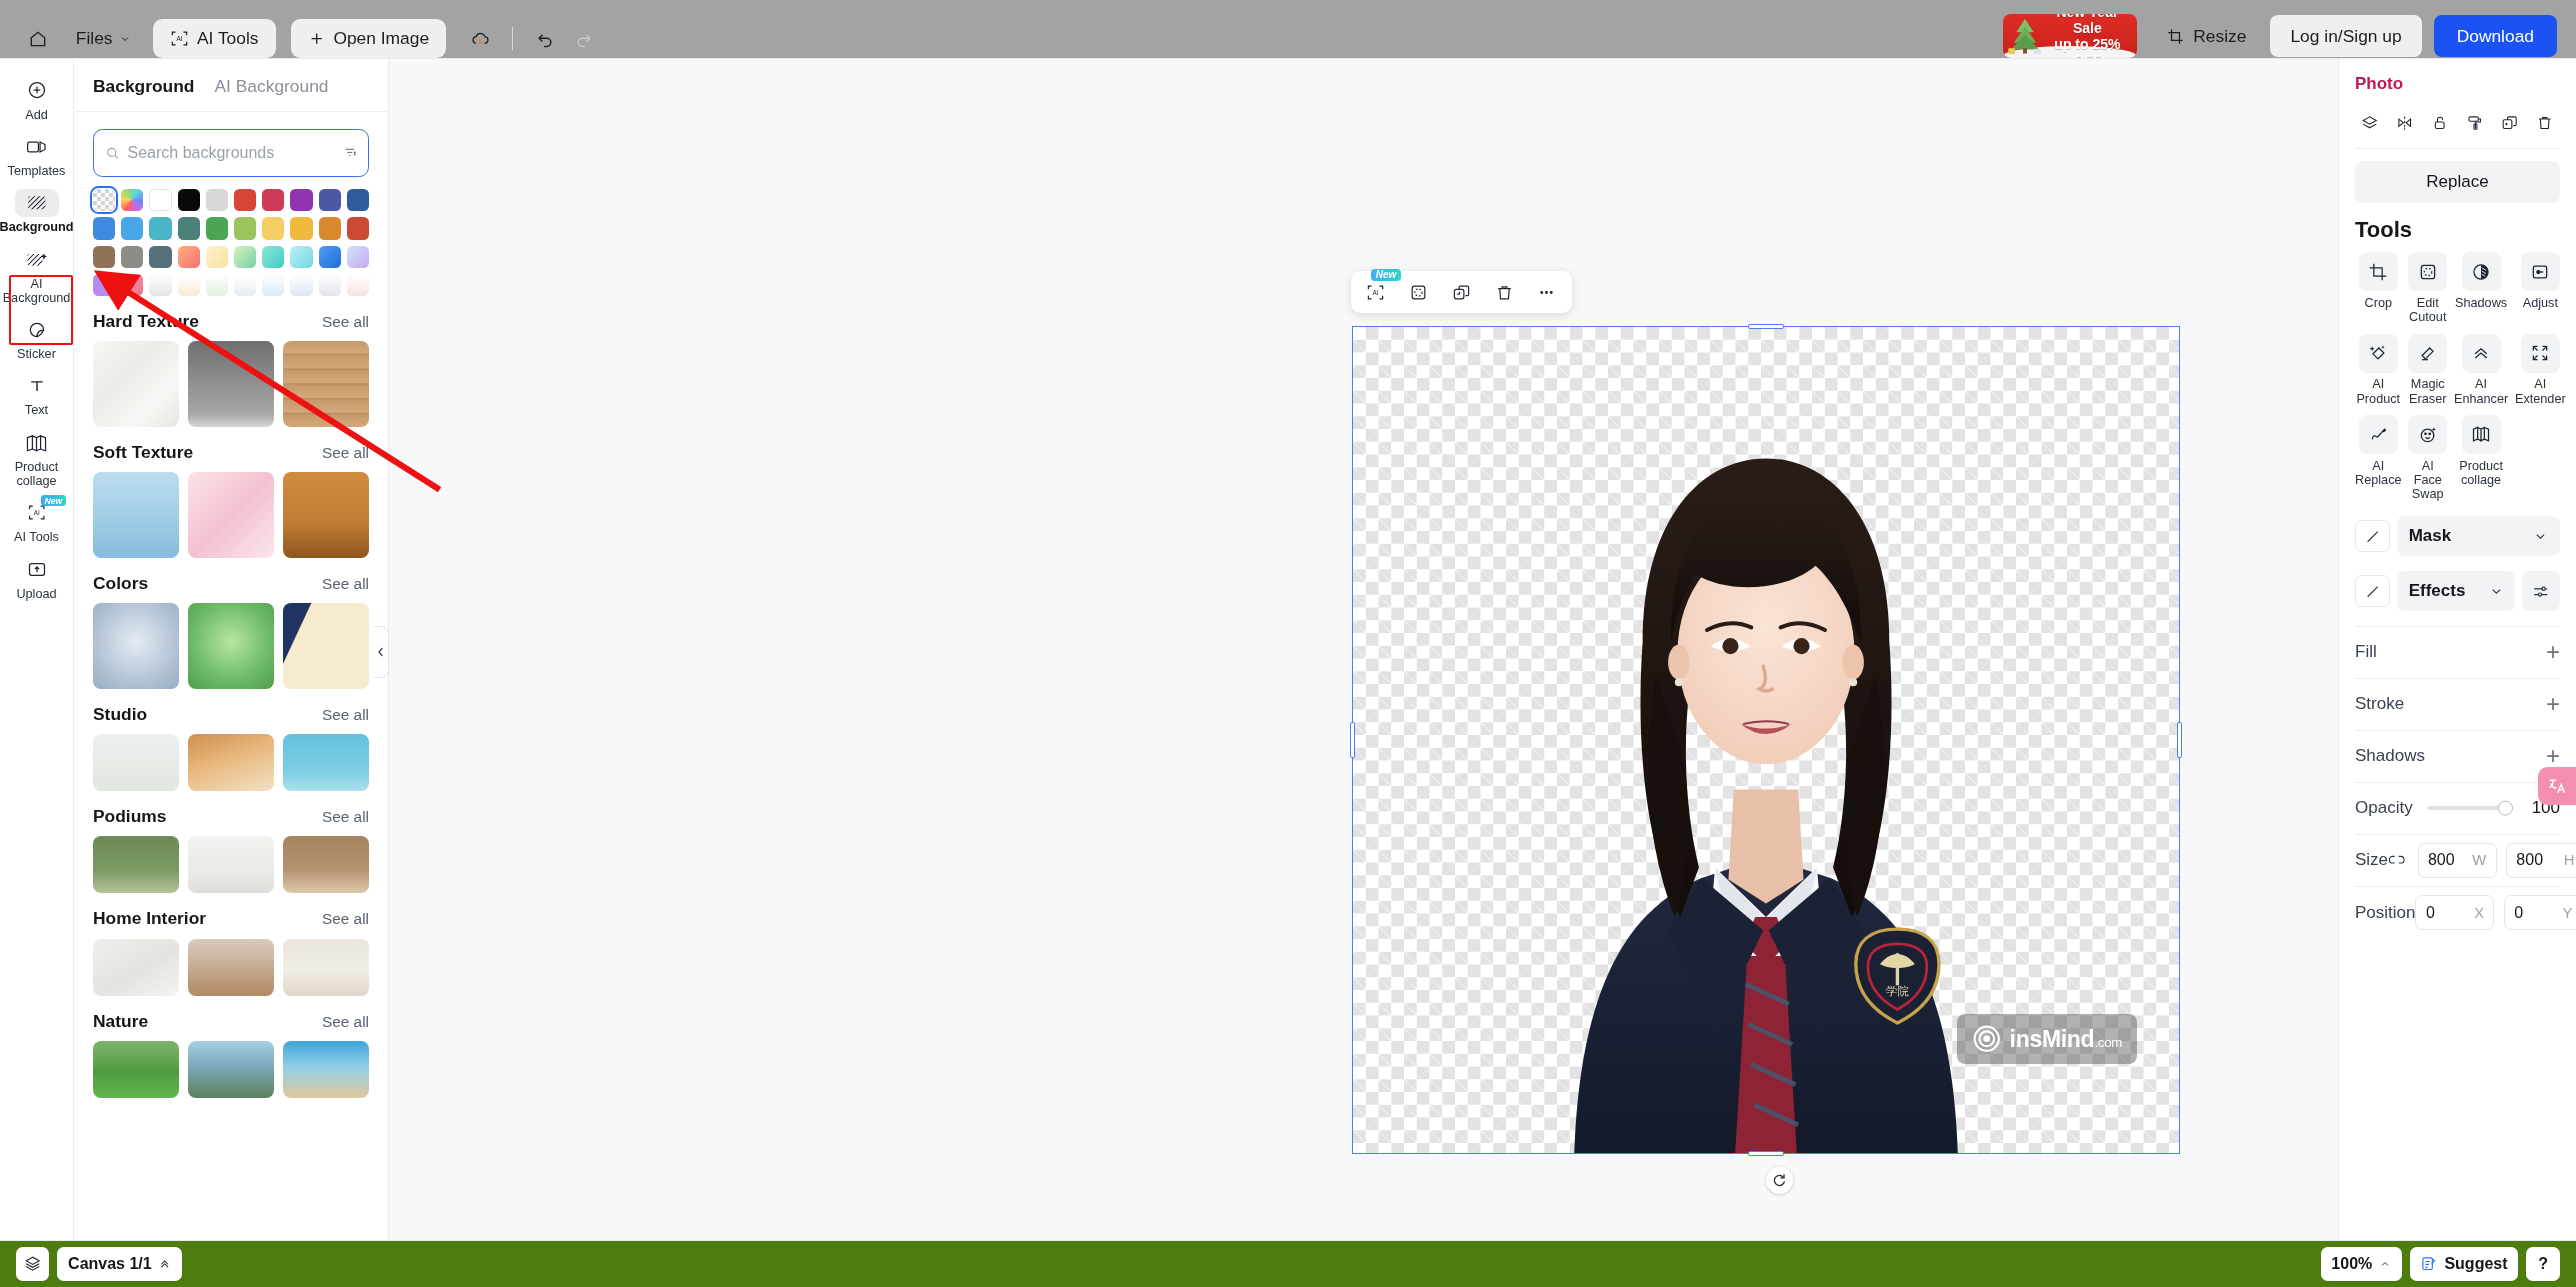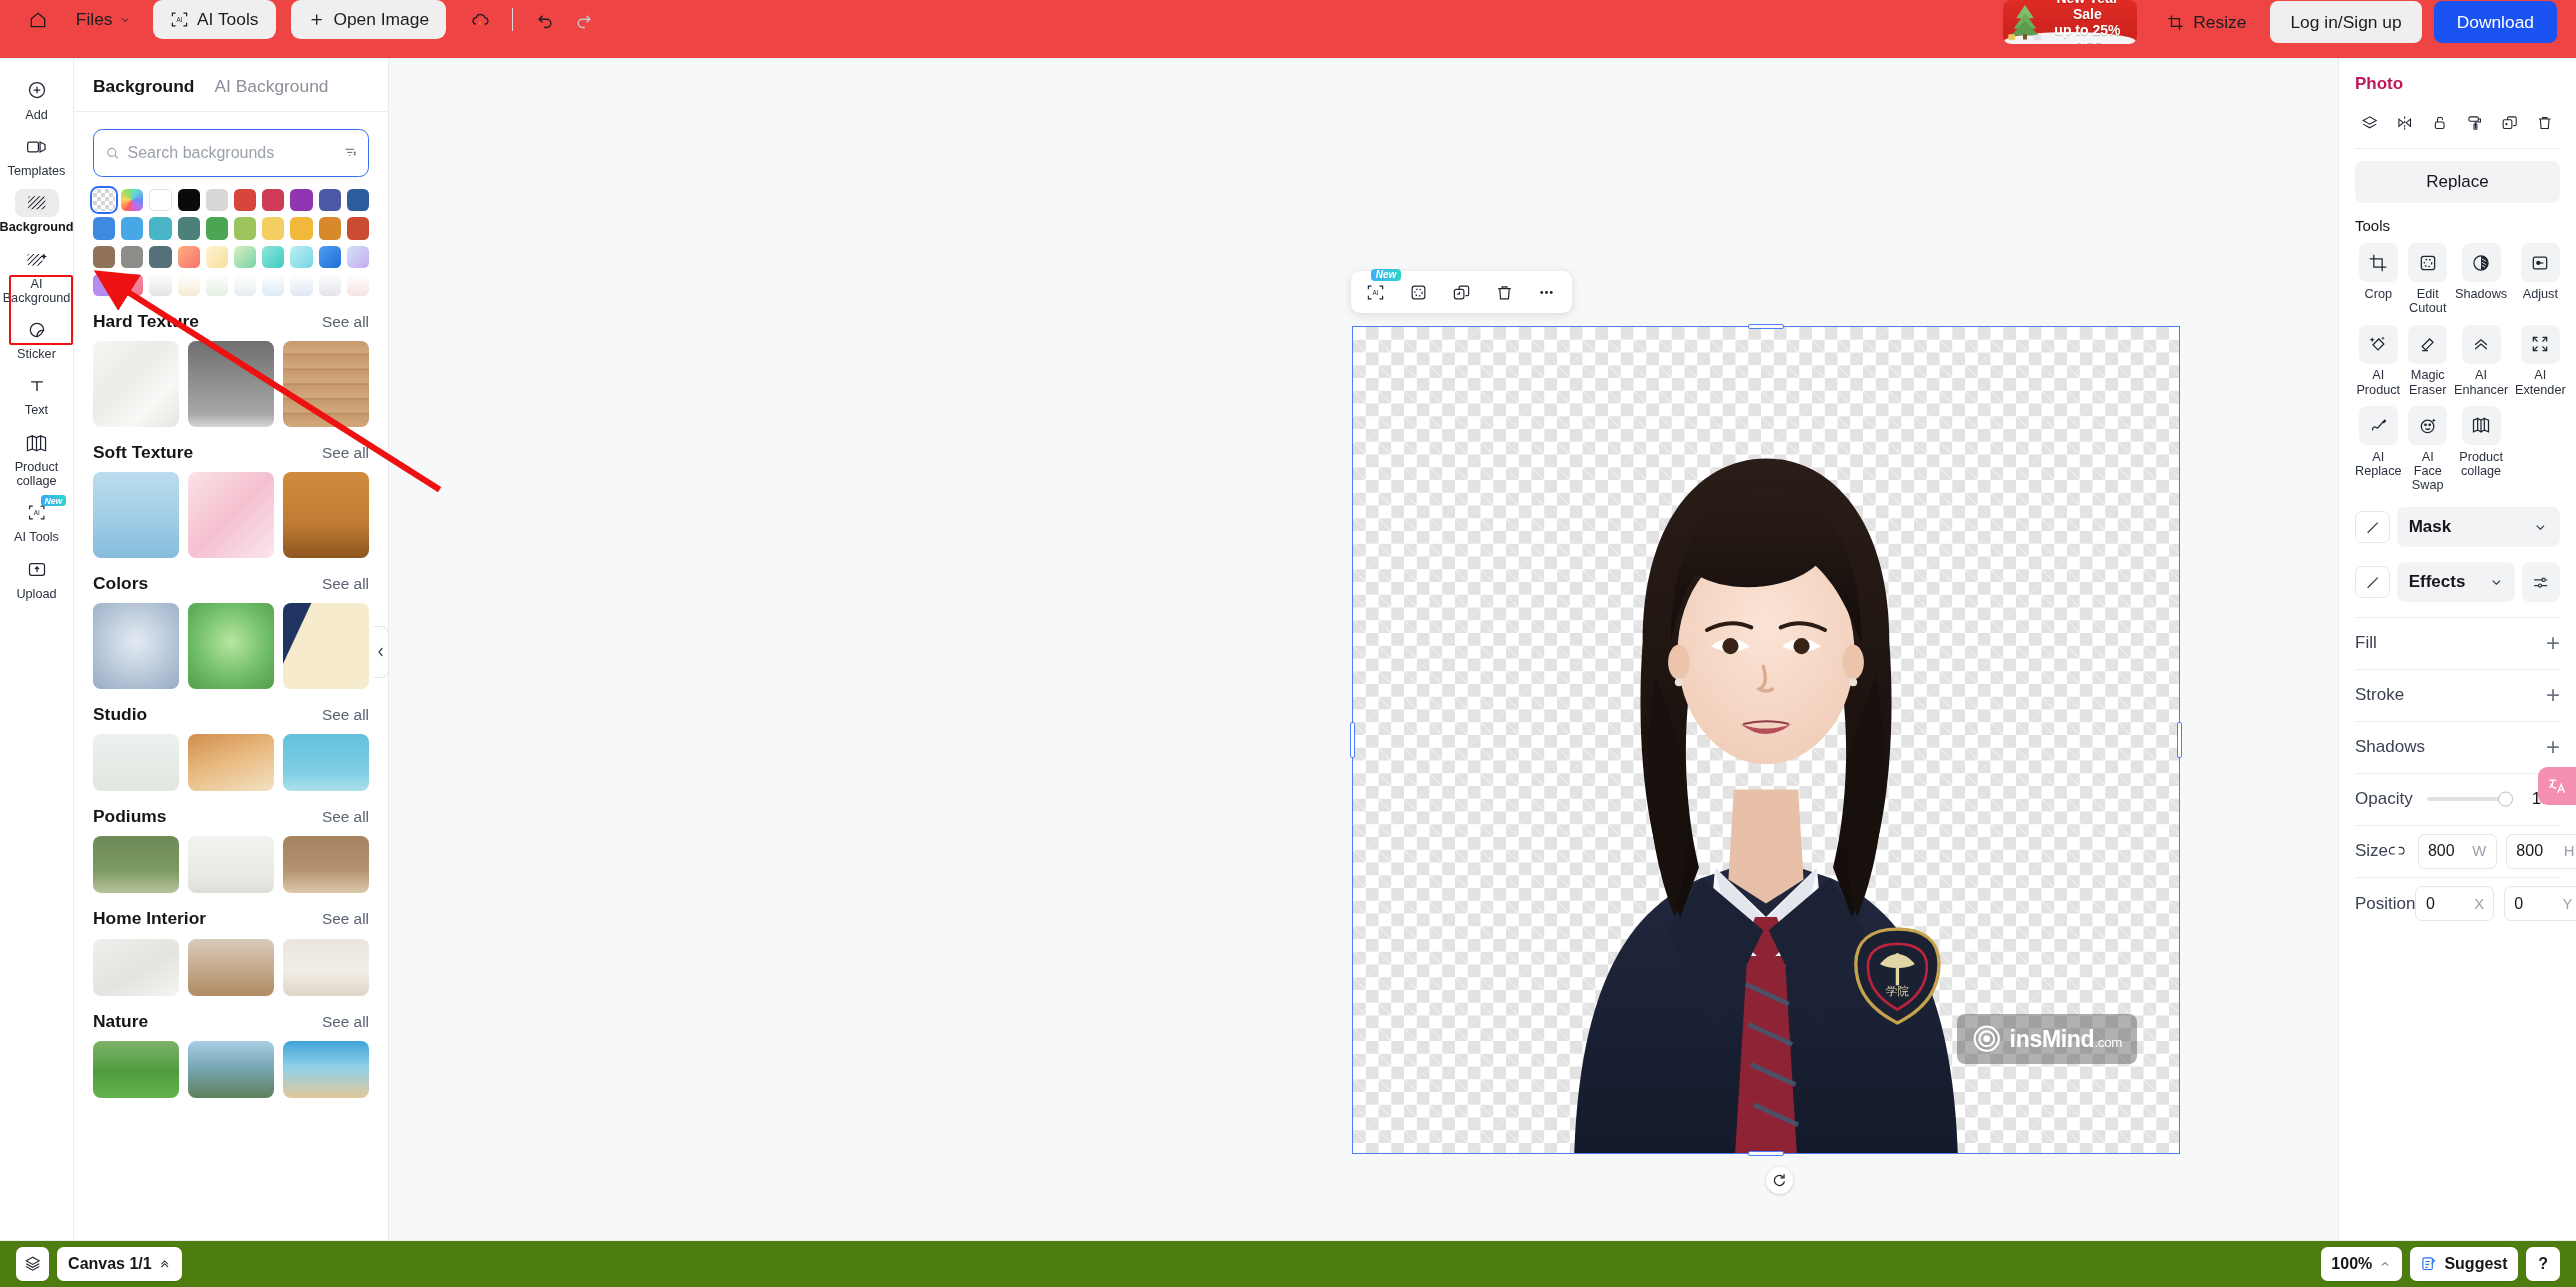--- a/index.html
+++ b/index.html
@@ -7,23 +7,23 @@
     width: 2576px; height: 1287px;
     font-family: "Liberation Sans", sans-serif;
     background: #ffffff;
     overflow: hidden;
   }
   .app { position: relative; width: 2576px; height: 1287px; display: flex; flex-direction: column; }
 
   
   .topbar {
     height: 59px; flex: 0 0 59px;
-    display: flex; align-items: flex-start;
+    display: flex; align-items: flex-end;
     padding: 0 19px 0 19px;
-    background: #ef4444;
+    background: #a3a3a3;
     border-bottom: 0.7px solid #ebebeb;
     position: relative; z-index: 40;
   }
   .tb-left { display: flex; align-items: center; gap: 4px; }
   .icon-btn {
     display: flex; align-items: center; justify-content: center;
     border-radius: 6.7px; cursor: pointer;
   }
   .home-btn { width: 38px; height: 38px; margin-right: 5.4px; }
   .files-btn {
@@ -236,21 +236,21 @@
   .r-iconrow {
     display: flex; align-items: center; justify-content: space-between;
     padding: 2.7px 1.3px 12px; border-bottom: 0.7px solid #eee;
   }
   .r-ico { width: 27px; height: 27px; display:flex; align-items:center; justify-content:center; cursor:pointer;}
   .replace-btn {
     margin: 12px 0; height: 42px; background: #f2f3f5; border-radius: 8px;
     display: flex; align-items: center; justify-content: center;
     font-size: 17px; color: #14161a; cursor: pointer;
   }
-  .r-sect-title { font-size: 15px; font-weight: normal; color: #14161a; margin: 13.4px 0 9.4px; }
+  .r-sect-title { font-size: 22px; font-weight: bold; color: #14161a; margin: 13.4px 0 9.4px; }
   .tools-grid { display: grid; grid-template-columns: repeat(4,1fr); gap: 9.4px 6.7px; }
   .tool { display: flex; flex-direction: column; align-items: center; gap: 4.7px; cursor: pointer; }
   .tool-ico {
     width: 39px; height: 39px; border-radius: 8px; background: #f2f3f5;
     display: flex; align-items: center; justify-content: center;
   }
   .tool-lbl { font-size: 12.7px; color: #2b3240; text-align: center; line-height: 1.12; }
 
   .accordion {
     margin-top: 14.8px; display: flex; align-items: center; gap: 6.7px;

